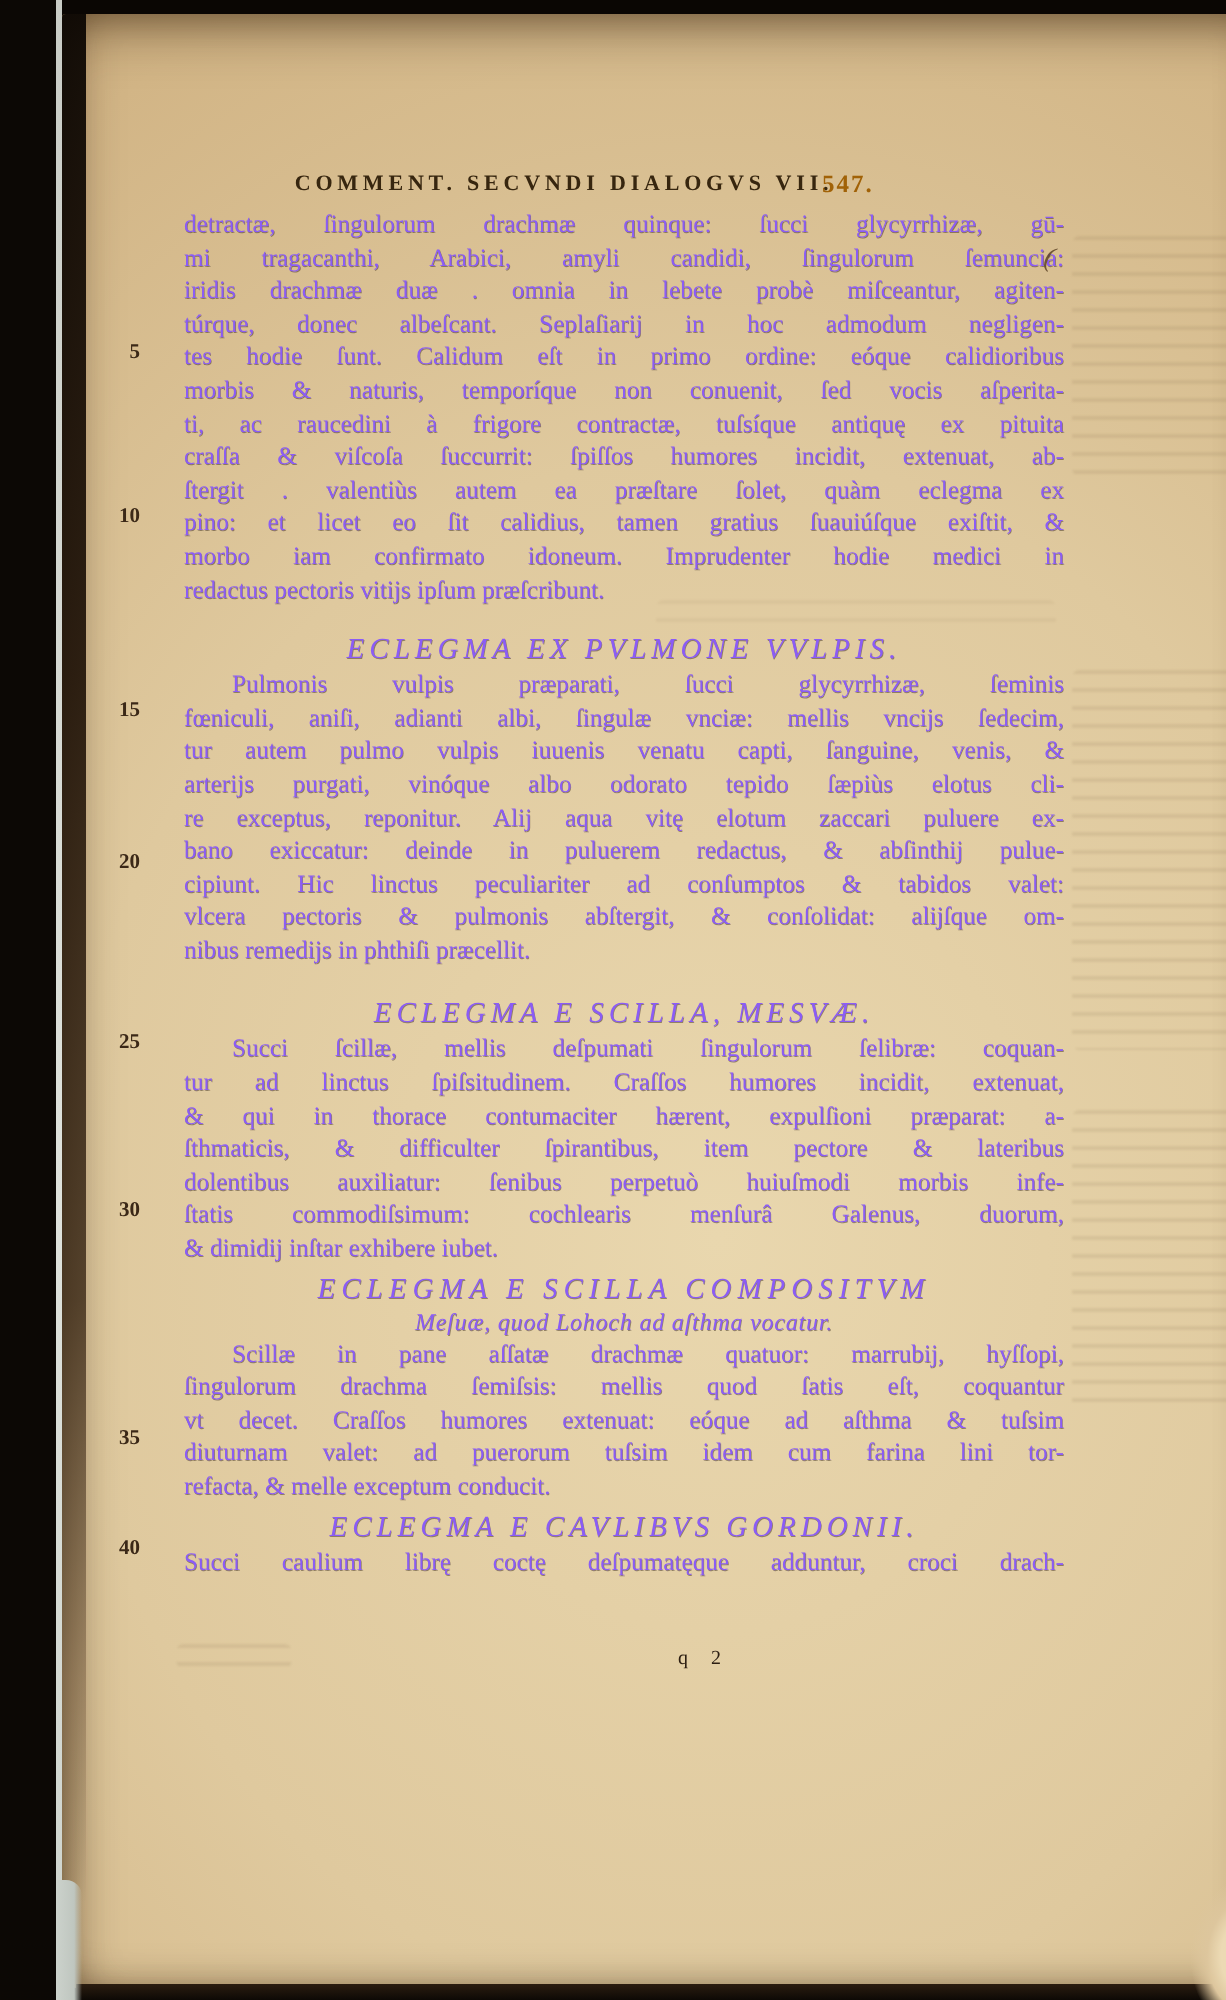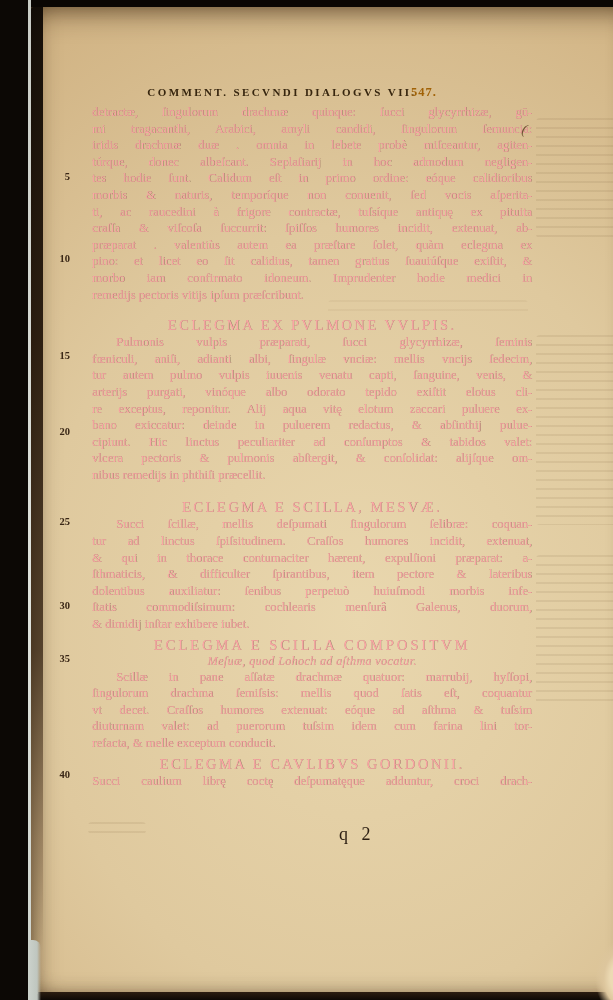--- a/index.html
+++ b/index.html
@@ -51,35 +51,35 @@
   .running-header { position:absolute; top:86px; left:118px; width:272px; z-index:4;
     text-align:center; font-size:11px; font-weight:bold; letter-spacing:2.4px;
     color:#37260f; }
   .page-number { position:absolute; top:85px; left:383px; z-index:4;
     font-size:12.5px; font-weight:bold; letter-spacing:1px; color:#a16207; }
   
   .lineno { position:absolute; left:20px; width:22px; z-index:4; text-align:right;
     font-size:10.5px; font-weight:bold; color:#3b2817; }
   
   .textblock { position:absolute; left:64px; top:104px; width:440px; z-index:4;
-    color:#fca5a5; font-size:12.6px;
+    color:#8b5cf6; font-size:12.6px;
     text-shadow:.3px .3px .3px rgba(44,30,18,.45); }
   .line { height:16.6px; line-height:16.6px; white-space:nowrap;
     text-align:justify; text-align-last:justify; }
   .line.short { text-align-last:left; }
   .line.indent { text-indent:24px; }
-  .heading { height:17px; line-height:17px; text-align:center; 
+  .heading { height:17px; line-height:17px; text-align:center; font-style:italic;
     font-size:14.5px; letter-spacing:2.5px; white-space:nowrap; }
   .heading.h1 { margin-top:14px; }
   .heading.h2 { margin-top:16px; }
   .heading.h3 { margin-top:4px; letter-spacing:3px; }
   .heading.h4 { margin-top:4px; }
   .subheading { height:15px; line-height:15px; text-align:center; font-style:italic;
     font-size:12px; letter-spacing:.4px; }
-  .signature { position:absolute; left:311px; top:824px; z-index:4; font-size:18px;
+  .signature { position:absolute; left:311px; top:824px; z-index:4; font-size:10px;
     color:#2c1e12; word-spacing:9px; }
   .ink-mark { position:absolute; left:494px; top:122px; z-index:4; font-size:14px;
     color:rgba(92,66,36,.85); transform:rotate(14deg); font-style:italic; }
 </style>
 </head>
 <body>
 
 <div class="stage">
 
   <div class="paper"></div>
@@ -99,43 +99,43 @@
 
   <div class="running-header">COMMENT. SECVNDI DIALOGVS VII.</div>
   <div class="page-number">547.</div>
 
   <span class="lineno" style="top:171px;">5</span>
   <span class="lineno" style="top:253px;">10</span>
   <span class="lineno" style="top:350px;">15</span>
   <span class="lineno" style="top:426px;">20</span>
   <span class="lineno" style="top:516px;">25</span>
   <span class="lineno" style="top:600px;">30</span>
-  <span class="lineno" style="top:653px;text-align:right;">35</span>
+  <span class="lineno" style="top:714px;text-align:right;">35</span>
   <span class="lineno" style="top:769px;">40</span>
 
   <div class="textblock">
     <div class="line">detractæ, ſingulorum drachmæ quinque: ſucci glycyrrhizæ, gū-</div>
     <div class="line">mi tragacanthi,  Arabici, amyli candidi, ſingulorum ſemuncia:</div>
     <div class="line">iridis drachmæ duæ . omnia in lebete probè miſceantur, agiten-</div>
     <div class="line">túrque, donec albeſcant. Seplaſiarij in hoc admodum negligen-</div>
     <div class="line">tes hodie ſunt. Calidum eſt in primo ordine: eóque calidioribus</div>
     <div class="line">morbis &amp; naturis, temporíque non conuenit, ſed vocis aſperita-</div>
     <div class="line">ti, ac raucedini à frigore contractæ, tuſsíque antiquę ex pituita</div>
     <div class="line">craſſa &amp; viſcoſa ſuccurrit: ſpiſſos humores incidit, extenuat, ab-</div>
-    <div class="line">præparat . valentiùs autem ea præſtare ſolet,  quàm eclegma ex</div>
+    <div class="line">ſtergit . valentiùs autem ea præſtare ſolet,  quàm eclegma ex</div>
     <div class="line">pino: et licet eo ſit calidius, tamen gratius ſuauiúſque exiſtit, &amp;</div>
     <div class="line">morbo iam confirmato idoneum. Imprudenter hodie medici in</div>
-    <div class="line short">remedijs pectoris vitijs ipſum præſcribunt.</div>
+    <div class="line short">redactus pectoris vitijs ipſum præſcribunt.</div>
 
     <div class="heading h1">ECLEGMA EX PVLMONE VVLPIS.</div>
 
     <div class="line indent">Pulmonis vulpis præparati, ſucci glycyrrhizæ, ſeminis</div>
     <div class="line">fœniculi, aniſi, adianti albi, ſingulæ vnciæ: mellis vncijs ſedecim,</div>
     <div class="line">tur autem pulmo vulpis iuuenis venatu capti, ſanguine, venis, &amp;</div>
-    <div class="line">arterijs purgati, vinóque albo odorato tepido exiſtit elotus cli-</div>
+    <div class="line">arterijs purgati, vinóque albo odorato tepido ſæpiùs elotus cli-</div>
     <div class="line">re exceptus, reponitur. Alij aqua vitę elotum zaccari puluere ex-</div>
     <div class="line">bano exiccatur: deinde in puluerem redactus, &amp; abſinthij pulue-</div>
     <div class="line">cipiunt. Hic linctus peculiariter ad conſumptos &amp; tabidos valet:</div>
     <div class="line">vlcera pectoris &amp; pulmonis abſtergit, &amp; conſolidat: alijſque om-</div>
     <div class="line short">nibus remedijs in phthiſi præcellit.</div>
 
     <div class="heading h2">ECLEGMA E SCILLA, MESVÆ.</div>
 
     <div class="line indent">Succi ſcillæ, mellis deſpumati ſingulorum ſelibræ: coquan-</div>
     <div class="line">tur ad linctus ſpiſsitudinem. Craſſos humores incidit, extenuat,</div>

